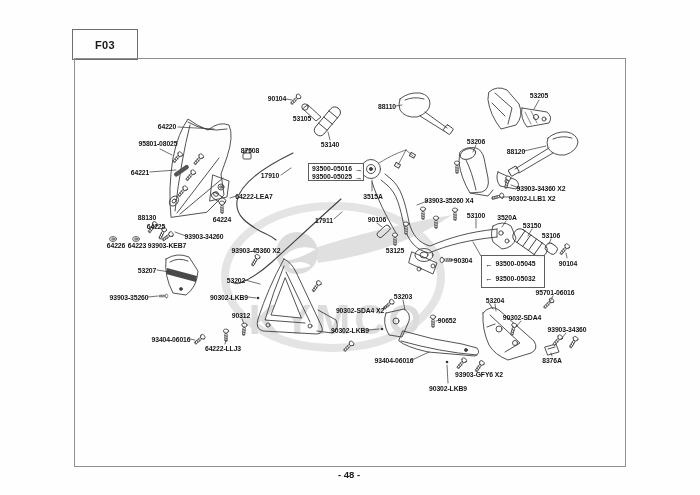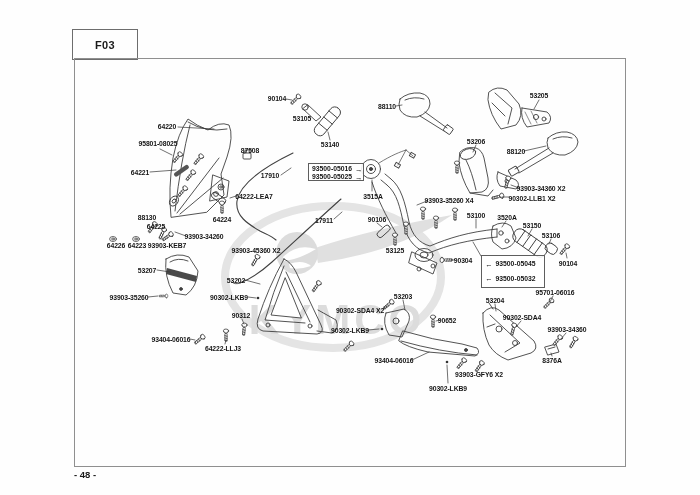--- a/index.html
+++ b/index.html
@@ -4,21 +4,21 @@
 <style>
   html,body{margin:0;padding:0;background:#fff;}
   .page{position:relative;width:700px;height:495px;background:#fefefe;overflow:hidden;
         font-family:"Liberation Sans",sans-serif;color:#1a1a1a;}
   .main-border{position:absolute;left:74px;top:58px;width:550px;height:407px;
                border:1px solid #8f8f8f;background:transparent;}
   .code-box{position:absolute;left:72px;top:29px;width:64px;height:29px;border:1px solid #6d6d6d;
             display:flex;align-items:center;justify-content:center;font-weight:bold;font-size:11px;
             background:#fefefe;letter-spacing:.3px;text-align:right;}
   .title{position:absolute;left:157px;top:37px;font-weight:bold;font-size:12.5px;letter-spacing:.2px;}
-  .footer{position:absolute;left:74px;top:469px;width:550px;text-align:left;font-weight:bold;
+  .footer{position:absolute;left:74px;top:469px;width:550px;text-align:center;font-weight:bold;
           font-size:9.5px;}
   svg.art{position:absolute;left:0;top:0;}
   .labels-layer{position:absolute;left:0;top:0;width:700px;height:495px;pointer-events:none;}
   .plabel{position:absolute;transform:translate(-50%,-50%);font-size:6.8px;font-weight:bold;
           color:#141414;white-space:nowrap;letter-spacing:-.1px;}
   .refbox{position:absolute;border:1px solid #5e5e5e;background:rgba(255,255,255,.88);
           display:flex;flex-direction:column;justify-content:space-around;
           padding:1px 3px;box-sizing:border-box;}
   .refline{display:flex;align-items:center;gap:3px;font-size:6.8px;font-weight:bold;
            line-height:8px;white-space:nowrap;color:#141414;}

